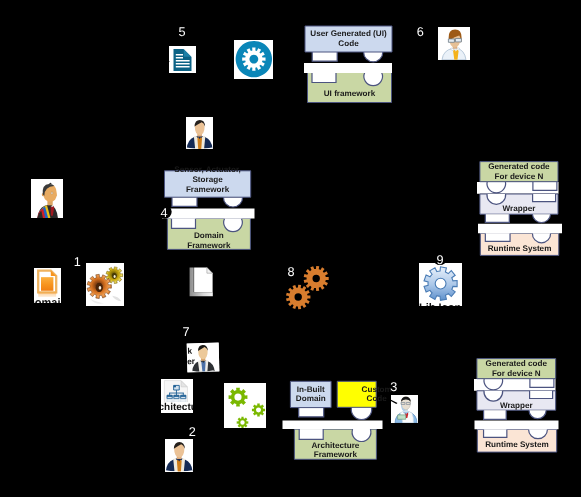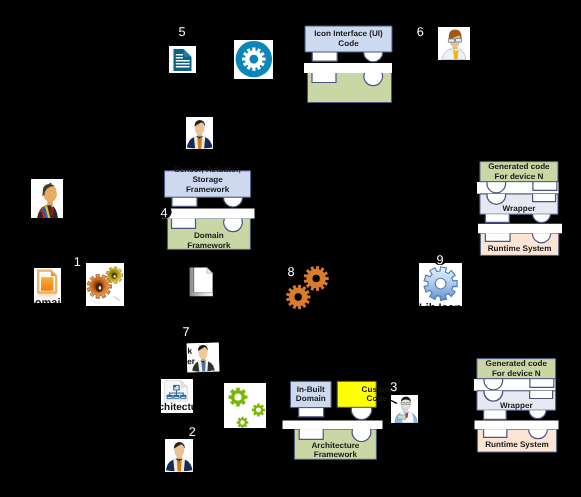--- a/index.html
+++ b/index.html
@@ -63,22 +63,25 @@
       <path d="M 483.9983872366132 390.8 A 9.35 9.35 0 1 0 502.6016127633868 390.8" fill="#ffffff" stroke="#4c5480" stroke-width="1.2" stroke-linejoin="miter"></path>
       <path d="M 529.6 390.8 L 529.6 398.5 L 552.6 398.5 L 552.6 390.8" fill="#ffffff" stroke="#4c5480" stroke-width="1.2" stroke-linejoin="miter"></path>
       <path d="M 483.59999999999997 410.2 L 483.59999999999997 419.4 L 506.2 419.4 L 506.2 410.2" fill="#ffffff" stroke="#4c5480" stroke-width="1.2" stroke-linejoin="miter"></path>
       <path d="M 529.0005814150026 410.2 A 8.6 8.6 0 0 0 546.1994185849975 410.2" fill="#ffffff" stroke="#4c5480" stroke-width="1.2" stroke-linejoin="miter"></path>
       <path d="M 477.3 429.3 H 556.7 V 452.1 H 477.3 Z" fill="#fbe5d5" stroke="#4c5480" stroke-width="1" stroke-linejoin="miter"></path>
       <path d="M 483.55 429.3 L 483.55 437.3 L 506.84999999999997 437.3 L 506.84999999999997 429.3" fill="#ffffff" stroke="#4c5480" stroke-width="1.2" stroke-linejoin="miter"></path>
       <path d="M 528.5005263303697 429.3 A 9.5 9.5 0 0 0 547.4994736696303 429.3" fill="#ffffff" stroke="#4c5480" stroke-width="1.2" stroke-linejoin="miter"></path>
       <path d="M 474.5 420.5 H 558.5 V 429.3 H 474.5 Z" fill="#ffffff" stroke-linejoin="miter"></path>
     </svg>
     <div class="blocktext" style="left: 305px; top: 26px; width: 87px; height: 26px; display: flex; align-items: center; justify-content: center;">
-      <div style="white-space: pre-line;">Icon Interface (UI)
+      <div style="white-space: pre-line;">User Generated (UI)
 Code</div>
+    </div>
+    <div class="blocktext" style="left: 307.5px; top: 85.7px; width: 84px; height: 16.8px; display: flex; align-items: center; justify-content: center;">
+      <div style="white-space: pre-line;">UI framework</div>
     </div>
     <div class="blocktext" style="left: 164.5px; top: 170.8px; width: 86.2px; height: 18px; display: flex; align-items: center; justify-content: center;">
       <div style="white-space: pre-line;">Sensor, Actuator,
 Storage
 Framework</div>
     </div>
     <div class="blocktext" style="left: 167.4px; top: 231.6px; width: 83px; height: 17.8px; display: flex; align-items: center; justify-content: center;">
       <div style="white-space: pre-line;">Domain
 Framework</div>
     </div>

